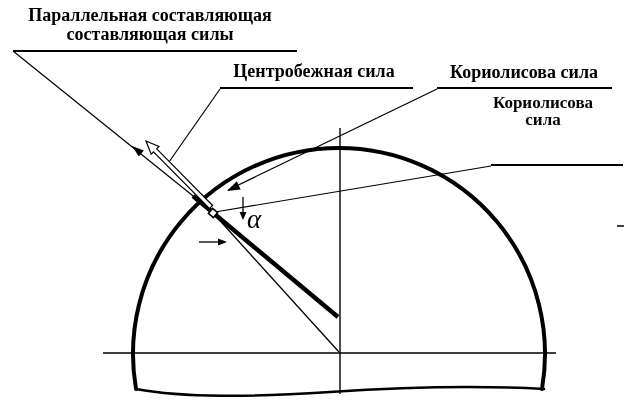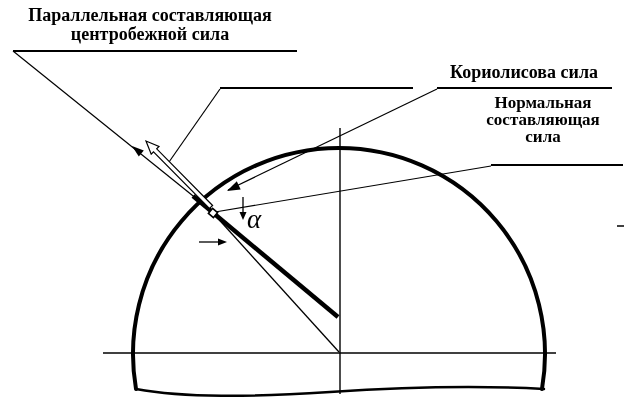--- a/index.html
+++ b/index.html
@@ -72,29 +72,31 @@
     <line x1="243" y1="197" x2="243" y2="213" stroke="#000" stroke-width="1.3"></line>
     <polygon points="243,220 239.5,212 246.5,212" fill="#000"></polygon>
     <line x1="199" y1="242" x2="220" y2="242" stroke="#000" stroke-width="1.3"></line>
     <polygon points="227,242 218,238.5 218,245.5" fill="#000"></polygon>
 
     <line x1="617" y1="226" x2="624" y2="226" stroke="#000" stroke-width="1.5"></line>
   </svg>
 
   <div class="lbl" id="label-parallel-component" style="left:2px;top:6px;width:296px;">
     <span>Параллельная составляющая</span>
-    <span>центробежной сила</span>
+    <span>составляющая силы</span>
   </div>
 
+  <div class="lbl" id="label-centrifugal" style="left:214px;top:62px;width:200px;">
+    <span>Центробежная сила</span>
+  </div>
 
   <div class="lbl" id="label-coriolis" style="left:433px;top:63px;width:182px;">
     <span>Кориолисова сила</span>
   </div>
 
   <div class="lbl" id="label-normal-component" style="left:459px;top:94px;width:168px;">
-    <span>Нормальная</span>
-    <span>составляющая</span>
+    <span>Кориолисова</span>
     <span>сила</span>
   </div>
 
   <div id="label-alpha" style="left:247px;top:206px;">α</div>
 
 </div>
 
 </body></html>

